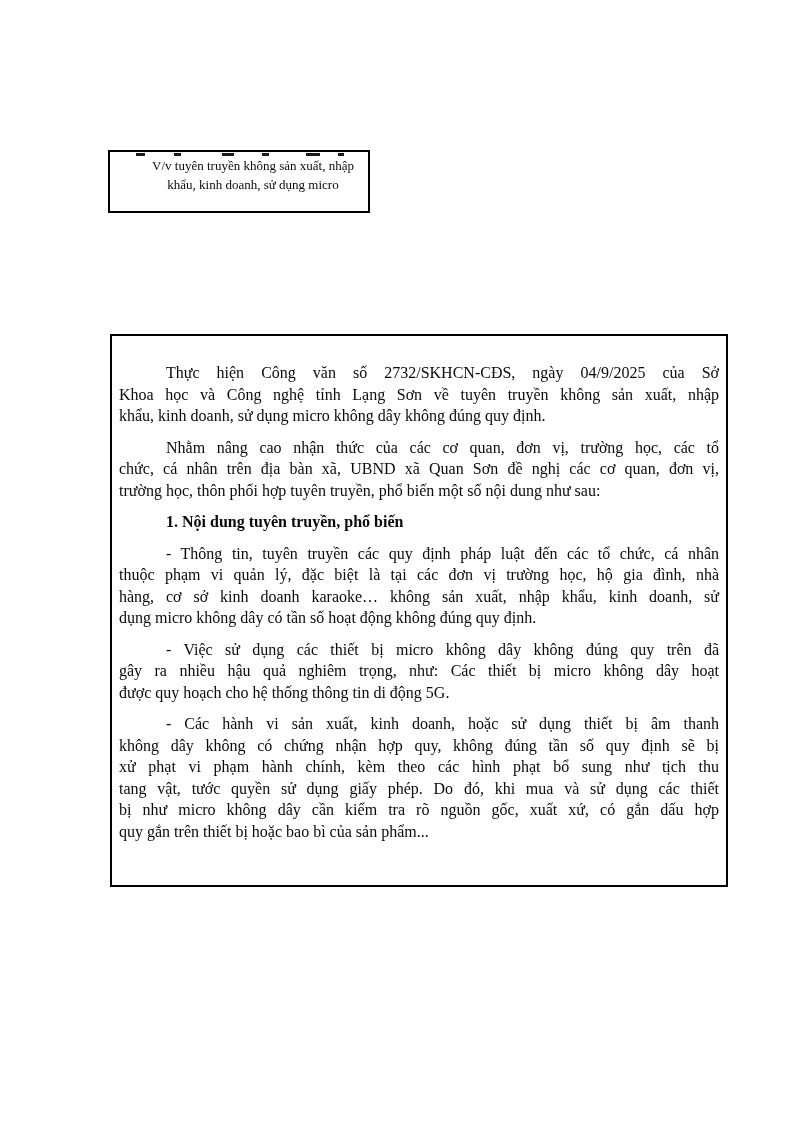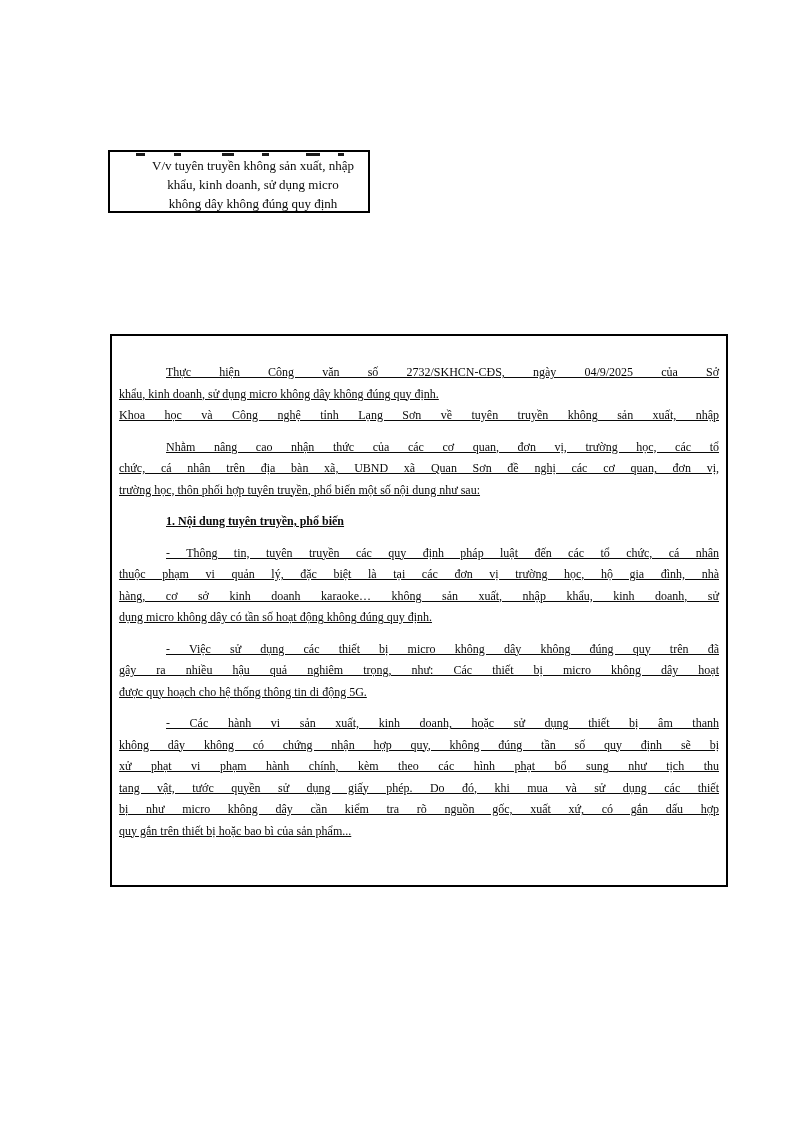--- a/index.html
+++ b/index.html
@@ -31,52 +31,50 @@
   .r1 { left: 26px;  width: 9px; }
   .r2 { left: 64px;  width: 7px; }
   .r3 { left: 112px; width: 12px; }
   .r4 { left: 152px; width: 7px; }
   .r5 { left: 196px; width: 14px; }
   .r6 { left: 228px; width: 6px; }
   
   #body-box {
     left: 110px; top: 334px;
     width: 618px; height: 553px;
-    font-size: 12px; line-height: 21.5px;
+    font-size: 16px; line-height: 21.5px;
     padding: 26px 7px 0 7px;
-    text-decoration: underline;
   }
   .para { margin: 0 0 10px 0; }
   .para:last-child { margin-bottom: 0; }
   .ln { text-align: justify; }
   .jl { text-align-last: justify; }   
   .fl { text-indent: 47px; }          
   .bold { font-weight: bold; }
 </style>
 </head>
 <body>
 
 <div class="doc-box" id="subject-box">
   <span class="remnant r1"></span>
   <span class="remnant r2"></span>
   <span class="remnant r3"></span>
   <span class="remnant r4"></span>
   <span class="remnant r5"></span>
   <span class="remnant r6"></span>
   <div>V/v tuyên truyền không sản xuất, nhập</div>
   <div>khẩu, kinh doanh, sử dụng micro</div>
-  <div>không dây không đúng quy định</div>
 </div>
 
 <div class="doc-box" id="body-box">
 
   <div class="para">
     <div class="ln jl fl">Thực hiện Công văn số 2732/SKHCN-CĐS, ngày 04/9/2025 của Sở</div>
+    <div class="ln jl">Khoa học và Công nghệ tỉnh Lạng Sơn về tuyên truyền không sản xuất, nhập</div>
     <div class="ln">khẩu, kinh doanh, sử dụng micro không dây không đúng quy định.</div>
-    <div class="ln jl">Khoa học và Công nghệ tỉnh Lạng Sơn về tuyên truyền không sản xuất, nhập</div>
   </div>
 
   <div class="para">
     <div class="ln jl fl">Nhằm nâng cao nhận thức của các cơ quan, đơn vị, trường học, các tổ</div>
     <div class="ln jl">chức, cá nhân trên địa bàn xã, UBND xã Quan Sơn đề nghị các cơ quan, đơn vị,</div>
     <div class="ln">trường học, thôn phối hợp tuyên truyền, phổ biến một số nội dung như sau:</div>
   </div>
 
   <div class="para">
     <div class="ln fl bold">1. Nội dung tuyên truyền, phổ biến</div>

